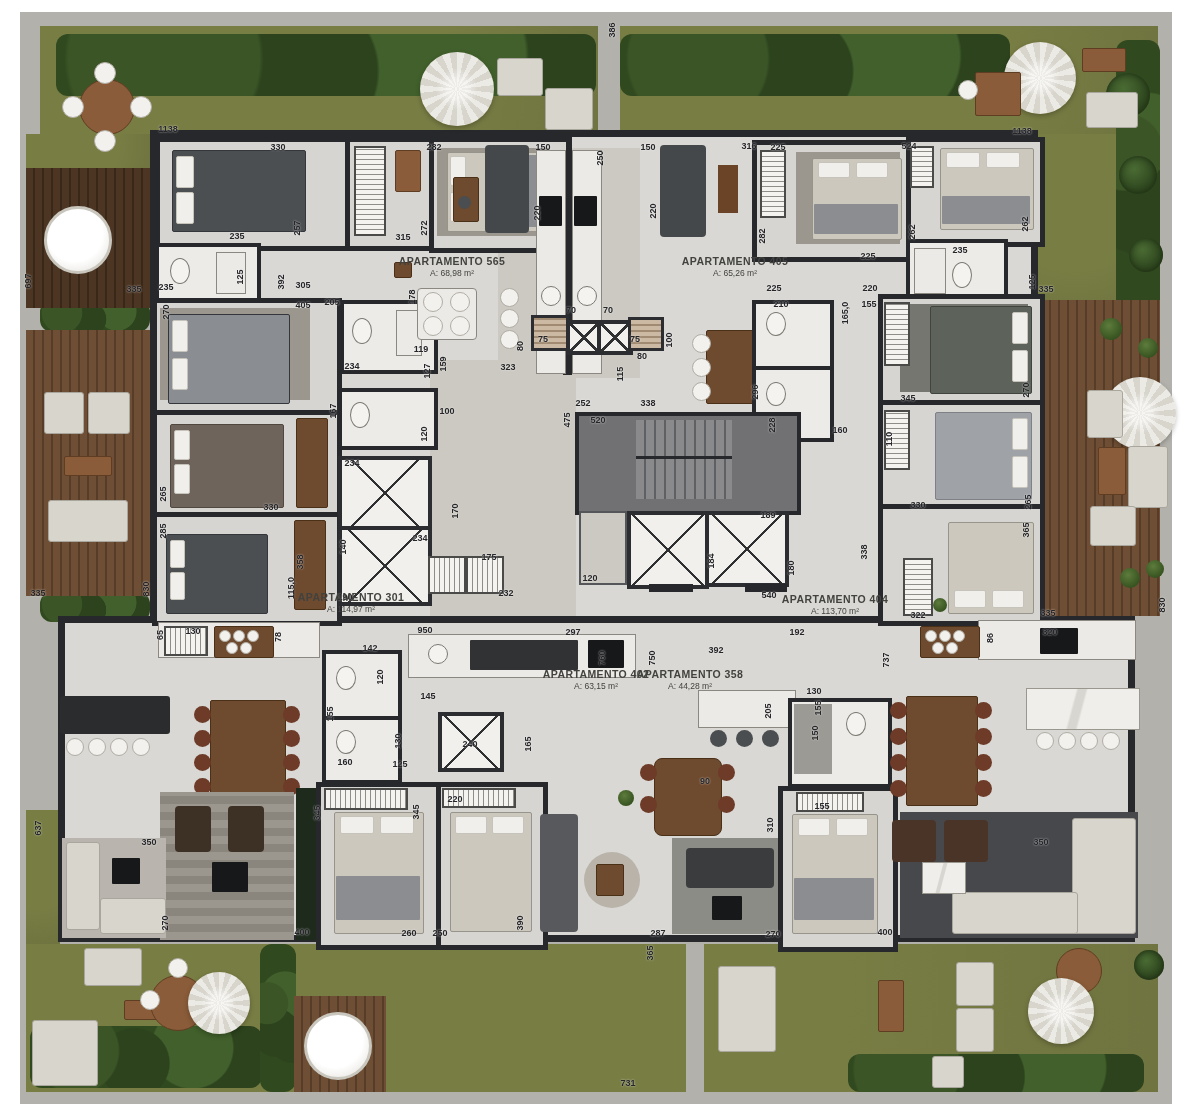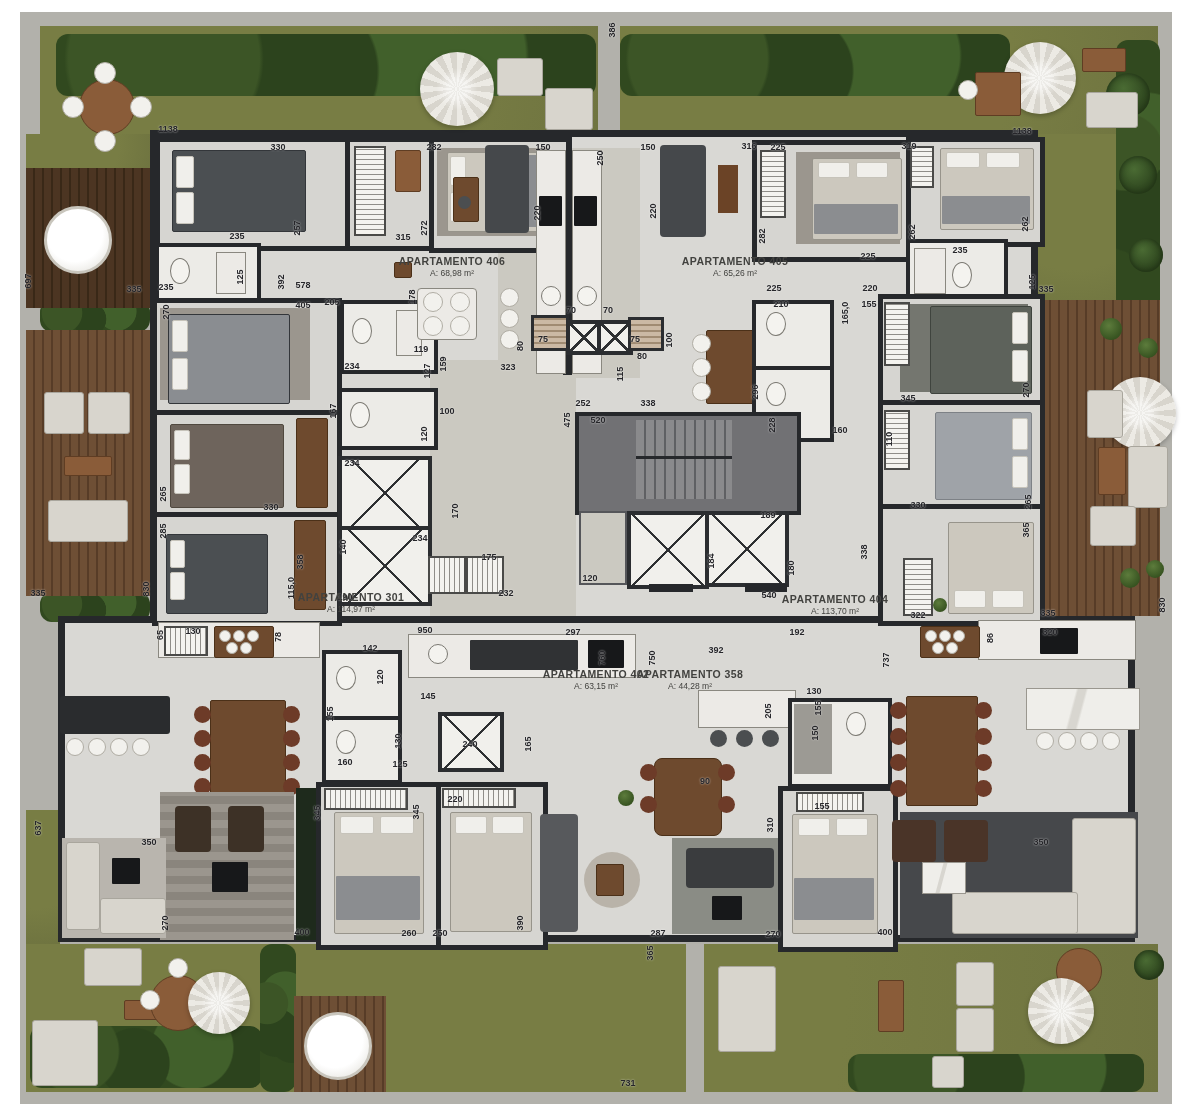--- a/index.html
+++ b/index.html
@@ -404,37 +404,37 @@
 
   <div id="dims" class="abs" style="left:0;top:0;width:100%;height:100%">
       <span class="dim" style="left: 168px; top: 129px;">1138</span>
       <span class="dim" style="left: 278px; top: 147px;">330</span>
       <span class="dim" style="left: 434px; top: 147px;">282</span>
       <span class="dim" style="left: 543px; top: 147px;">150</span>
       <span class="dim r" style="left: 600px; top: 158px;">250</span>
       <span class="dim" style="left: 648px; top: 147px;">150</span>
       <span class="dim" style="left: 749px; top: 146px;">316</span>
       <span class="dim" style="left: 778px; top: 147px;">225</span>
-      <span class="dim" style="left: 909px; top: 146px;">319</span>
+      <span class="dim" style="left: 909px; top: 146px;">524</span>
       <span class="dim" style="left: 1022px; top: 131px;">1138</span>
       <span class="dim r" style="left: 537px; top: 213px;">220</span>
       <span class="dim r" style="left: 653px; top: 211px;">220</span>
       <span class="dim" style="left: 237px; top: 236px;">235</span>
       <span class="dim r" style="left: 297px; top: 228px;">257</span>
       <span class="dim" style="left: 403px; top: 237px;">315</span>
       <span class="dim r" style="left: 424px; top: 228px;">272</span>
       <span class="dim r" style="left: 762px; top: 236px;">282</span>
       <span class="dim r" style="left: 912px; top: 232px;">262</span>
       <span class="dim r" style="left: 1025px; top: 224px;">262</span>
       <span class="dim" style="left: 960px; top: 250px;">235</span>
       <span class="dim" style="left: 868px; top: 256px;">225</span>
       <span class="dim" style="left: 166px; top: 287px;">235</span>
       <span class="dim r" style="left: 240px; top: 277px;">125</span>
       <span class="dim r" style="left: 281px; top: 282px;">392</span>
-      <span class="dim" style="left: 303px; top: 285px;">578</span>
+      <span class="dim" style="left: 303px; top: 285px;">305</span>
       <span class="dim" style="left: 303px; top: 305px;">405</span>
       <span class="dim" style="left: 332px; top: 302px;">205</span>
       <span class="dim" style="left: 774px; top: 288px;">225</span>
       <span class="dim" style="left: 870px; top: 288px;">220</span>
       <span class="dim" style="left: 781px; top: 304px;">210</span>
       <span class="dim" style="left: 869px; top: 304px;">155</span>
       <span class="dim r" style="left: 1032px; top: 282px;">125</span>
       <span class="dim" style="left: 1046px; top: 289px;">335</span>
       <span class="dim" style="left: 134px; top: 289px;">335</span>
       <span class="dim r" style="left: 28px; top: 281px;">697</span>
@@ -534,21 +534,21 @@
       <span class="dim" style="left: 1041px; top: 842px;">350</span>
       <span class="dim" style="left: 149px; top: 842px;">350</span>
       <span class="dim r" style="left: 165px; top: 923px;">270</span>
       <span class="dim r" style="left: 520px; top: 923px;">390</span>
       <span class="dim" style="left: 409px; top: 933px;">260</span>
       <span class="dim" style="left: 440px; top: 933px;">250</span>
       <span class="dim" style="left: 628px; top: 1083px;">731</span>
     </div>
   <div id="apts" class="abs" style="left:0;top:0;width:100%;height:100%">
       <div class="aptl" style="left: 452px; top: 266px;">
-        <div class="n">APARTAMENTO 406</div>
+        <div class="n">APARTAMENTO 565</div>
         <div class="a">A: 68,98 m²</div>
       </div>
       <div class="aptl" style="left: 735px; top: 266px;">
         <div class="n">APARTAMENTO 405</div>
         <div class="a">A: 65,26 m²</div>
       </div>
       <div class="aptl" style="left: 351px; top: 602px;">
         <div class="n">APARTAMENTO 301</div>
         <div class="a">A: 114,97 m²</div>
       </div>

